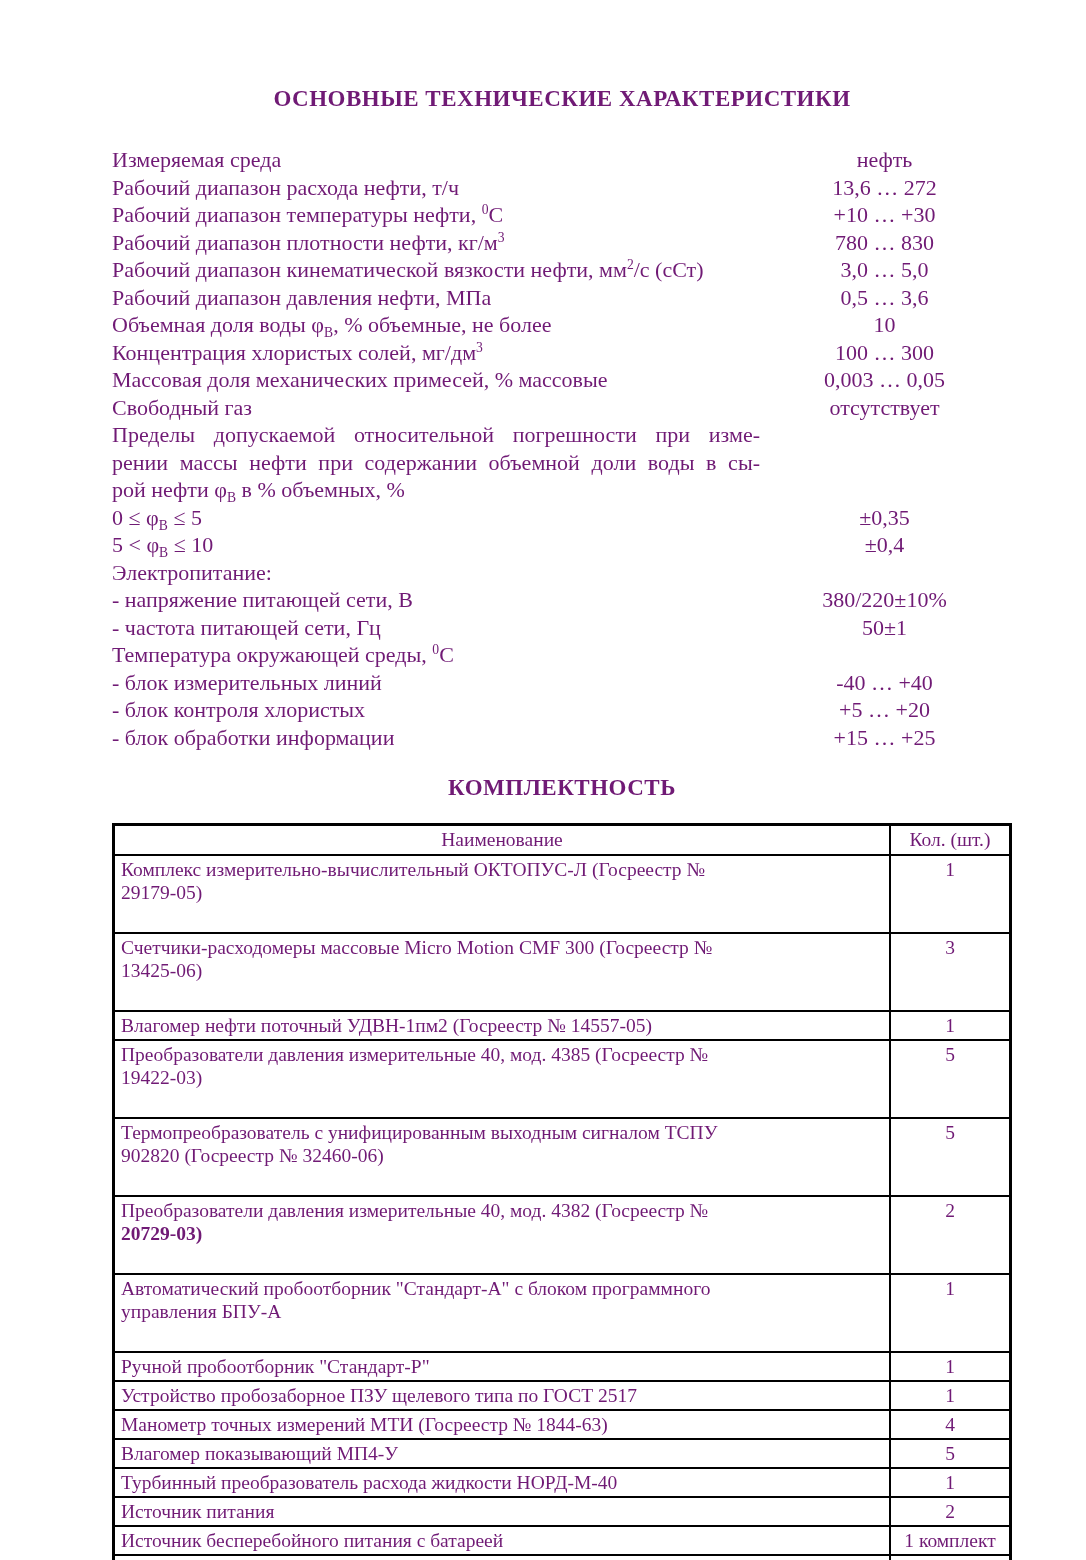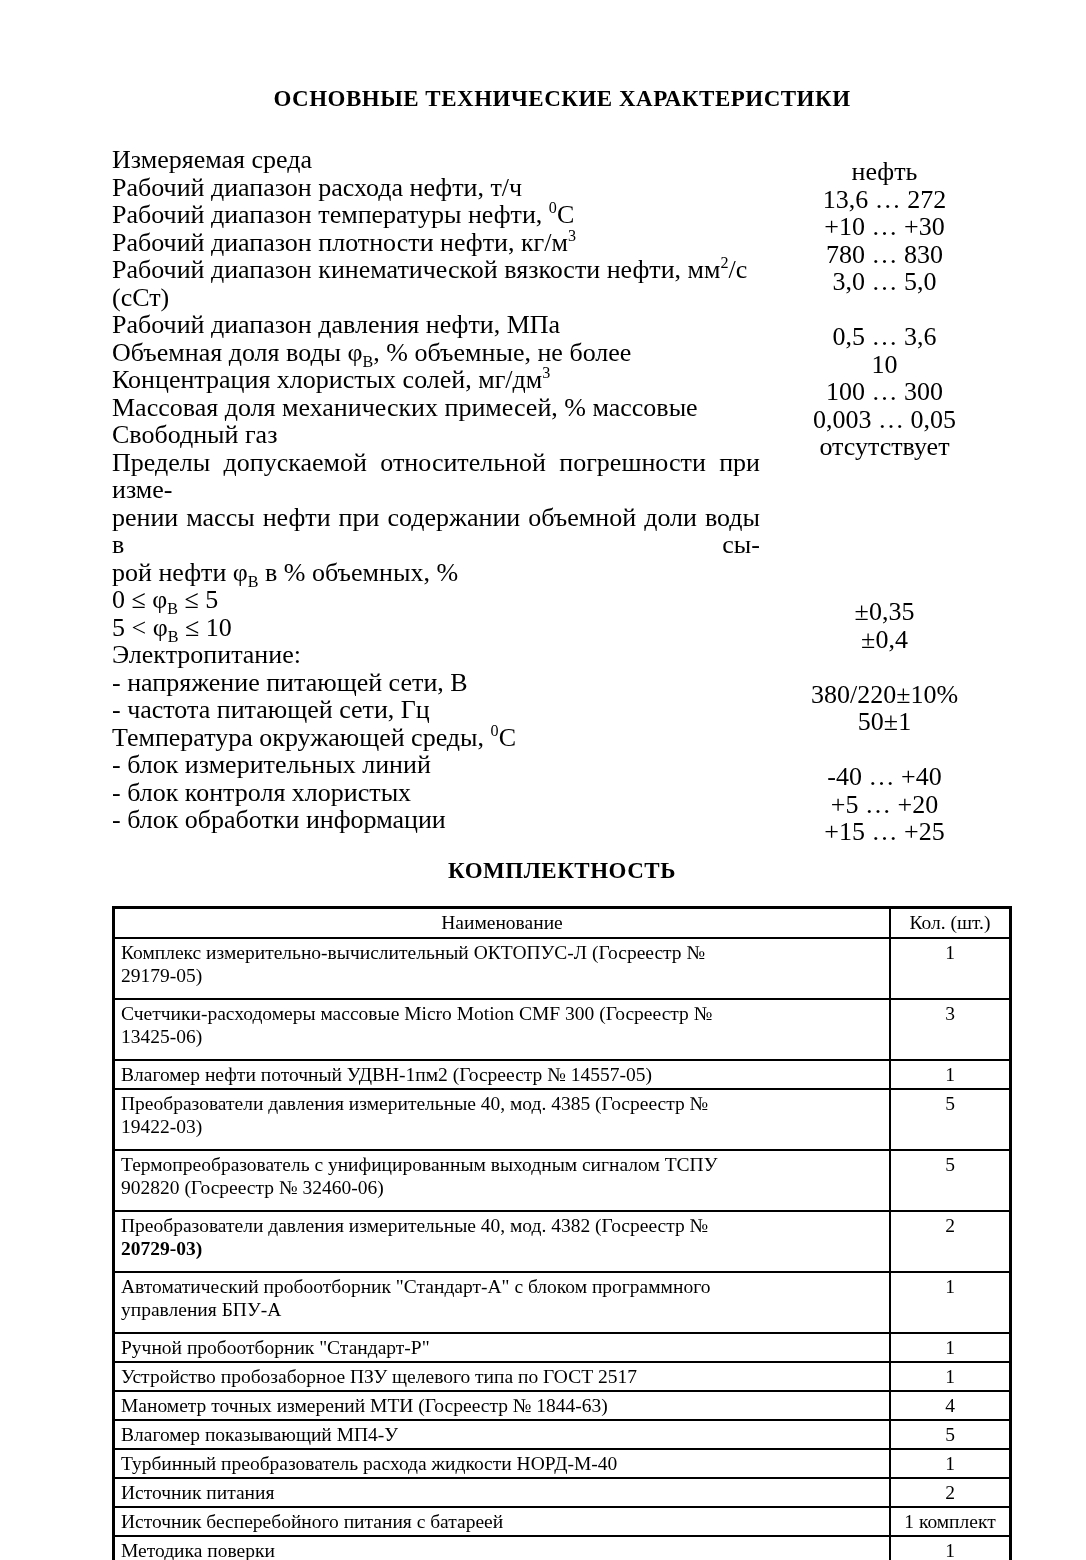--- a/index.html
+++ b/index.html
@@ -5,21 +5,21 @@
   html, body {
     margin: 0;
     padding: 0;
     background: #ffffff;
   }
   .page {
     position: relative;
     width: 1086px;
     height: 1560px;
     background: #ffffff;
-    color: #000000;
+    color: #701a75;
     font-family: "Liberation Serif", "DejaVu Serif", serif;
     overflow: hidden;
   }
   .content {
     position: absolute;
     left: 112px;
     top: 0;
     width: 900px;
   }
   .sec-title {
@@ -29,34 +29,34 @@
     margin: 0;
     letter-spacing: 0.5px;
     white-space: nowrap;
   }
   .sec-title.first { margin-top: 86px; }
   .sec-title.second { margin-top: 24px; }
 
   .spec-list { margin-top: 34px; }
   .crow {
     position: relative;
-    font-size: 26px;
+    font-size: 22px;
     line-height: 27.5px;
     min-height: 27.5px;
   }
   .clabel { display: inline-block; max-width: 690px; vertical-align: top; }
   .crow.justify .clabel {
     width: 648px;
     text-align: justify;
     text-align-last: justify;
   }
   .cvalue {
     position: absolute;
     left: 645px;
-    top: 12px;
+    top: 0;
     width: 255px;
     text-align: center;
     white-space: nowrap;
   }
   sup { font-size: 0.62em; vertical-align: super; line-height: 0; }
   sub { font-size: 0.62em; vertical-align: sub; line-height: 0; }
 
   table.kit {
     margin-top: 22px;
     border-collapse: collapse;
@@ -77,21 +77,21 @@
     padding: 2px 8px 2px 6px;
     line-height: 23px;
     width: 760px;
   }
   td.qty {
     text-align: center;
     padding: 2px 4px;
     line-height: 23px;
     white-space: nowrap;
   }
-  tr.tall td { padding-bottom: 11px; }
+  tr.tall td { padding-bottom: 28px; }
 </style>
 </head>
 <body>
 
 <div class="page">
   <div class="content">
 
     <h1 class="sec-title first">ОСНОВНЫЕ ТЕХНИЧЕСКИЕ ХАРАКТЕРИСТИКИ</h1>
 
     <div class="spec-list" id="spec-list">

